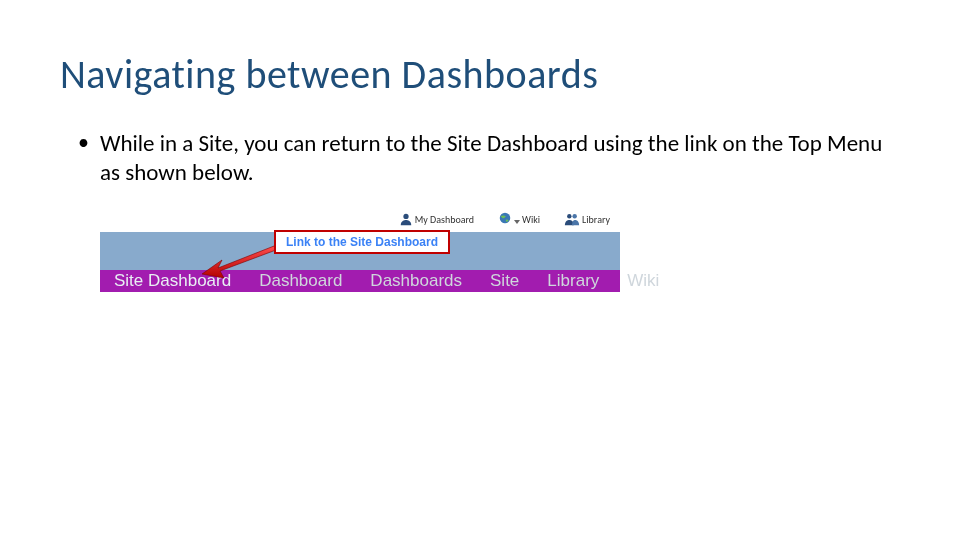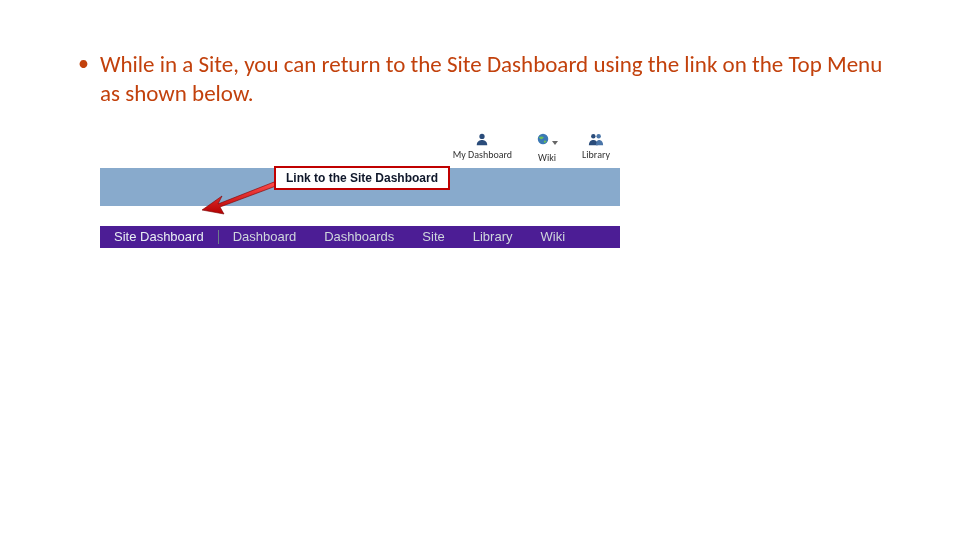--- a/index.html
+++ b/index.html
@@ -21,21 +21,21 @@
   .title {
     font-size: 40px;
     font-weight: 400;
     color: #1f4e79;
     margin: 0 0 30px 0;
     letter-spacing: 0.5px;
   }
   .bullet {
     font-size: 23px;
     line-height: 1.25;
-    color: #c2410c;
+    color: #000000;
     margin: 0 0 18px 0;
     padding-left: 40px;
     position: relative;
   }
   .bullet::before {
     content: "•";
     position: absolute;
     left: 18px;
     top: 0;
     font-size: 22px;
@@ -47,21 +47,20 @@
   }
   .topnav {
     display: flex;
     justify-content: flex-end;
     gap: 24px;
     padding: 6px 10px 4px 10px;
     background: #fff;
   }
   .topnav-item {
     display: flex;
-    flex-direction: column;
     align-items: center;
     font-size: 10px;
     color: #333;
     gap: 2px;
   }
   .icon-person { width:14px; height:14px; }
   .icon-globe { width:14px; height:14px; }
   .icon-people { width:16px; height:14px; }
   .dropdown-caret {
     display: inline-block;
@@ -82,63 +81,63 @@
   .callout {
     position: absolute;
     left: 174px;
     top: -2px;
     background: #fff;
     border: 2px solid #c00000;
     padding: 3px 10px;
     font-family: Verdana, Arial, sans-serif;
     font-size: 12px;
     font-weight: bold;
-    color: #0f172a;
+    color: #3b82f6;
     white-space: nowrap;
     z-index: 3;
   }
   .arrow {
     position: absolute;
     left: 98px;
     top: 6px;
     width: 78px;
     height: 42px;
     z-index: 2;
     pointer-events: none;
   }
   .tabbar {
-    background: #4c1d95;
+    background: #a21caf;
     display: flex;
     align-items: center;
     font-family: Verdana, Arial, sans-serif;
-    font-size: 13px;
+    font-size: 17px;
     color: #cfd6dc;
     padding: 0;
     height: 22px;
-    margin-top: 20px;
   }
   .tabbar .tab {
     padding: 0 14px;
     line-height: 22px;
     white-space: nowrap;
   }
   .tabbar .tab.active {
     color: #e8eef3;
   }
   .tabbar .sep {
     width: 1px;
     height: 14px;
     background: #6e7d8a;
   }
 </style>
 </head>
 <body>
 
 <div class="slide">
 
+  <h1 class="title">Navigating between Dashboards</h1>
 
   <p class="bullet">While in a Site, you can return to the Site Dashboard using the link on the Top Menu as shown below.</p>
 
   <div class="figure">
 
     <div class="topnav">
       <div class="topnav-item">
         <svg class="icon-person" viewBox="0 0 16 16">
           <circle cx="8" cy="5" r="3" fill="#2a4c7a"></circle>
           <path d="M2 15 C2 10 6 9 8 9 C10 9 14 10 14 15 Z" fill="#2a4c7a"></path>

